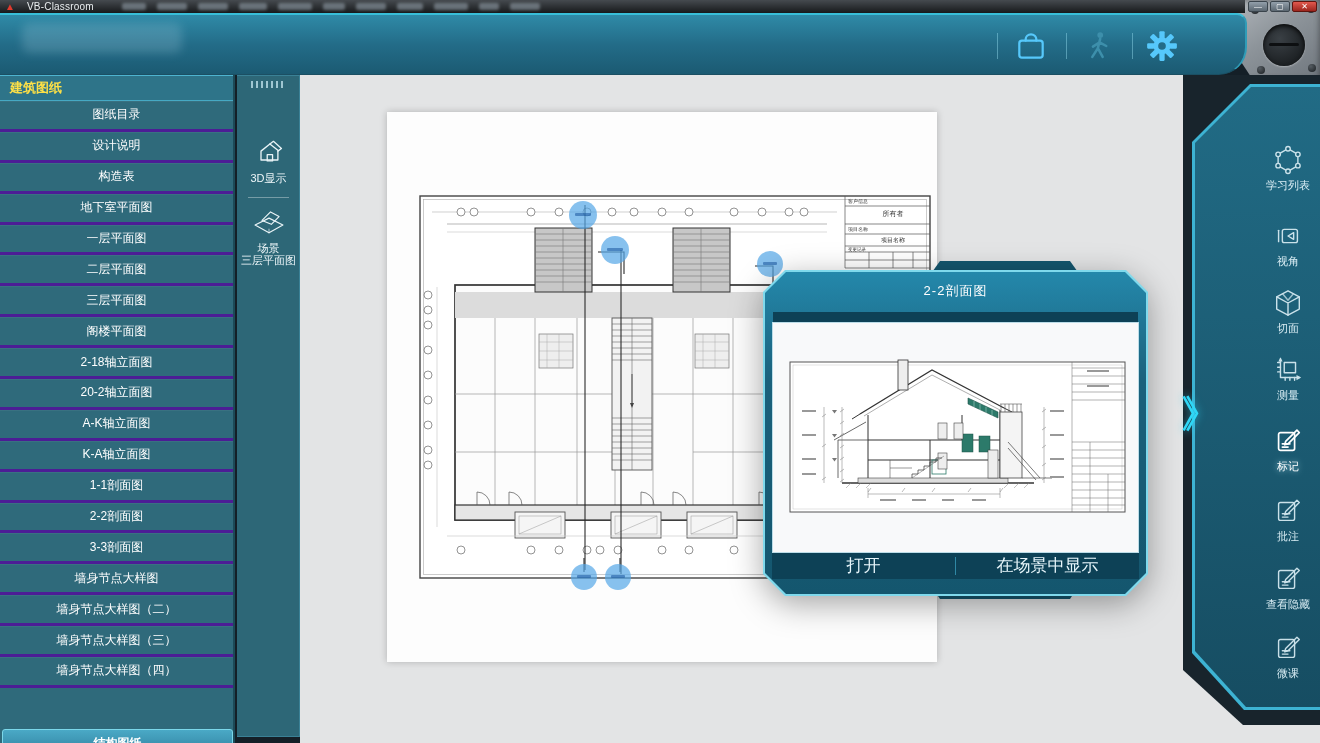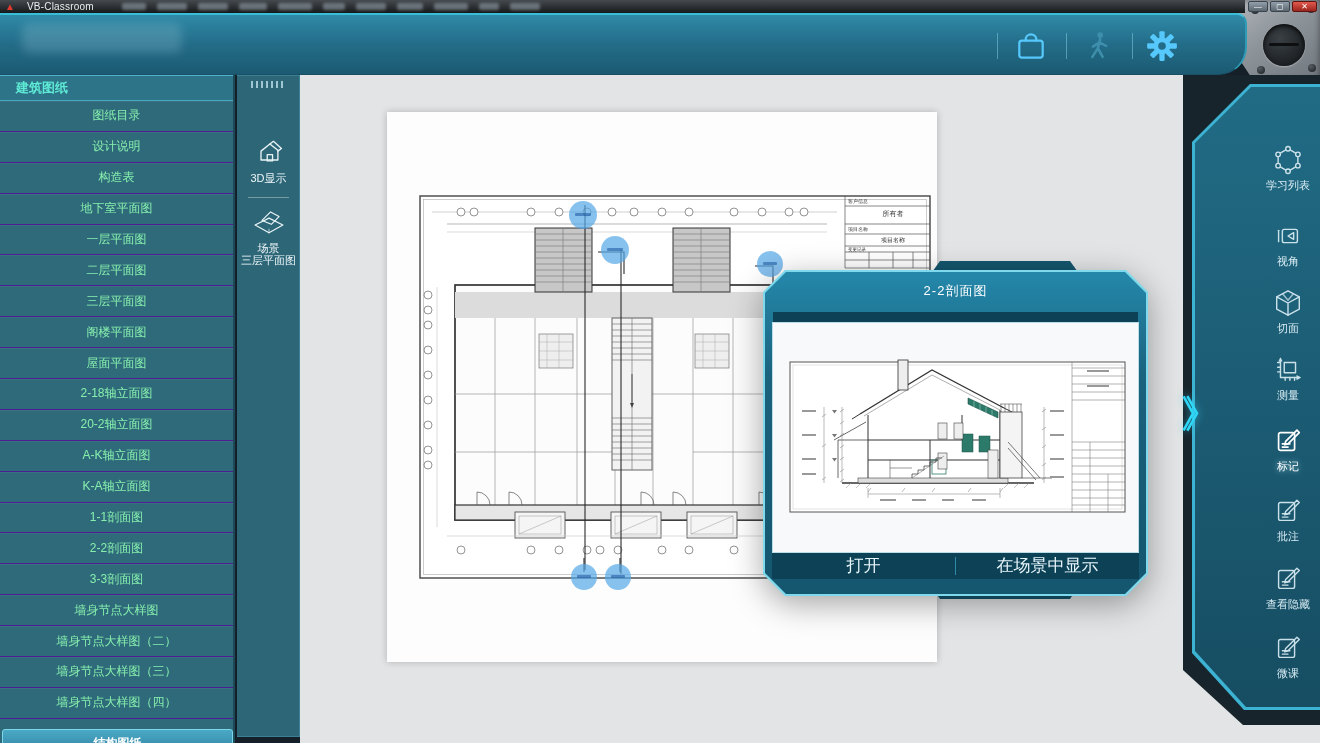--- a/index.html
+++ b/index.html
@@ -41,23 +41,23 @@
            background:rgba(190,225,238,.20);filter:blur(5px);}
   .tb-divider{position:absolute;top:18px;width:1px;height:26px;background:rgba(150,222,240,.45);}
   .tb-icon{position:absolute;top:14px;width:34px;height:34px;color:#56c8fb;}
   .tb-icon.dim{color:#3d8fab;}
   .tb-icon svg{width:100%;height:100%;fill:none;stroke:currentColor;stroke-width:2.1;stroke-linecap:round;stroke-linejoin:round;}
 
   
   #sidebar{left:0;top:75px;width:235px;height:668px;background:#2f6a7b;z-index:4;
            border-right:2px solid #1c4a58;box-sizing:border-box;display:flex;flex-direction:column;}
   #sidebar-header{flex:0 0 26px;background:#2e7489;border-top:1px solid #4db4d0;border-bottom:1px solid #46a9c4;
-           display:flex;align-items:center;padding-left:16px;color:#5eead4;font-size:13px;font-weight:bold;box-sizing:border-box;}
-  .side-item{flex:0 0 30.9px;display:flex;align-items:center;justify-content:center;font-size:12px;color:#86efac;
-           border-bottom:1px solid #4c1d95;box-shadow:inset 0 1px 0 rgba(255,255,255,.05);box-sizing:border-box;cursor:default;}
+           display:flex;align-items:center;padding-left:10px;color:#fde047;font-size:13px;font-weight:bold;box-sizing:border-box;}
+  .side-item{flex:0 0 30.9px;display:flex;align-items:center;justify-content:center;font-size:12px;color:#ffffff;
+           border-bottom:3px solid #4c1d95;box-shadow:inset 0 1px 0 rgba(255,255,255,.05);box-sizing:border-box;cursor:default;}
   #sidebar-more{position:absolute;left:2px;top:729px;width:229px;height:26px;z-index:6;
            background:linear-gradient(#4aa9c6,#2f7e9c);border:1px solid #7bd8ea;border-radius:3px;
            color:#fff;font-size:12px;font-weight:bold;text-align:center;line-height:26px;}
   #sidebar-more .arr{position:absolute;right:14px;top:3px;font-size:8px;color:#d8f4fb;}
 
   
   #modepanel{left:237px;top:75px;width:63px;height:662px;background:#2d6777;z-index:4;
            border:1px solid #3a8196;border-left:none;box-sizing:border-box;color:#ecf5f8;}
   #modepanel .grip{position:absolute;left:14px;top:5px;width:34px;height:7px;
            background:repeating-linear-gradient(90deg,#9fc6d1 0 2px,transparent 2px 5px);}
@@ -188,21 +188,20 @@
 <div id="sidebar" class="abs">
   <div id="sidebar-header">建筑图纸</div>
   <div class="side-item">图纸目录</div>
   <div class="side-item">设计说明</div>
   <div class="side-item">构造表</div>
   <div class="side-item">地下室平面图</div>
   <div class="side-item">一层平面图</div>
   <div class="side-item">二层平面图</div>
   <div class="side-item">三层平面图</div>
   <div class="side-item">阁楼平面图</div>
-  <div class="side-item">屋面平面图</div>
   <div class="side-item">2-18轴立面图</div>
   <div class="side-item">20-2轴立面图</div>
   <div class="side-item">A-K轴立面图</div>
   <div class="side-item">K-A轴立面图</div>
   <div class="side-item">1-1剖面图</div>
   <div class="side-item">2-2剖面图</div>
   <div class="side-item">3-3剖面图</div>
   <div class="side-item">墙身节点大样图</div>
   <div class="side-item">墙身节点大样图（二）</div>
   <div class="side-item">墙身节点大样图（三）</div>

